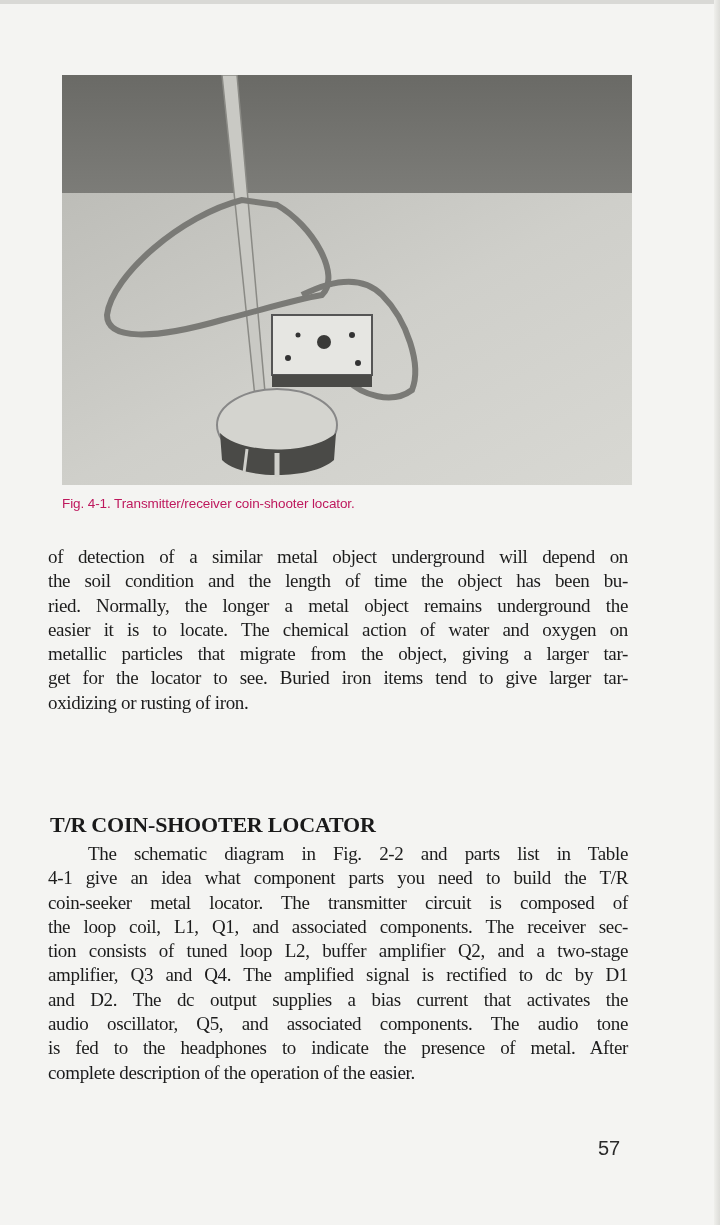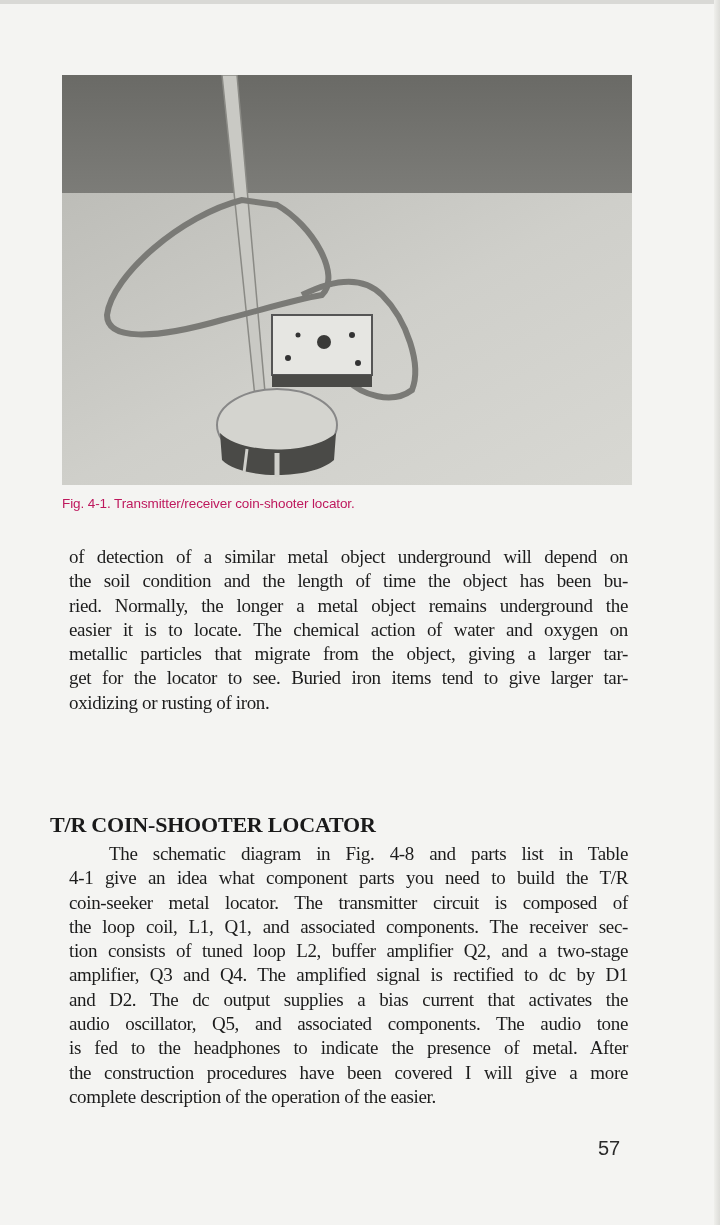--- a/index.html
+++ b/index.html
@@ -30,21 +30,21 @@
       letter-spacing: -0.35px;
     }
     .p1 { top: 545px; }
     .heading {
       position: absolute; left: 50px; top: 812px;
       font-family: Liberation Serif, serif;
       font-weight: bold; font-size: 22px; letter-spacing: -0.2px;
       color: #1a1a1a;
     }
     .p2 { top: 842px; text-indent: 40px; }
-    .p1 span, .p2 span { display: block; margin-left: 21px; }
+    .p1 span, .p2 span { display: block; }
     .page-number {
       position: absolute; left: 598px; top: 1137px;
       font-family: "Liberation Sans", sans-serif;
       font-size: 20px; color: #2a2a2a;
     }
   </style>
 </head>
 <body>
 
 <div class="page-edge-top"></div>
@@ -99,26 +99,25 @@
   <span style="text-align-last: justify;">ried. Normally, the longer a metal object remains underground the</span>
   <span style="text-align-last: justify;">easier it is to locate. The chemical action of water and oxygen on</span>
   <span style="text-align-last: justify;">metallic particles that migrate from the object, giving a larger tar-</span>
   <span style="text-align-last: justify;">get for the locator to see. Buried iron items tend to give larger tar-</span>
   <span>oxidizing or rusting of iron.</span>
 </div>
 
 <div class="heading">T/R COIN-SHOOTER LOCATOR</div>
 
 <div class="body-text p2">
-  <span style="text-align-last: justify;">The schematic diagram in Fig. 4-8 and parts list in Table</span>
+  <span style="text-align-last: justify;">The schematic diagram in Fig. 2-2 and parts list in Table</span>
   <span style="text-indent: 0px; text-align-last: justify;">4-1 give an idea what component parts you need to build the T/R</span>
   <span style="text-indent: 0px; text-align-last: justify;">coin-seeker metal locator. The transmitter circuit is composed of</span>
   <span style="text-indent: 0px; text-align-last: justify;">the loop coil, L1, Q1, and associated components. The receiver sec-</span>
   <span style="text-indent: 0px; text-align-last: justify;">tion consists of tuned loop L2, buffer amplifier Q2, and a two-stage</span>
   <span style="text-indent: 0px; text-align-last: justify;">amplifier, Q3 and Q4. The amplified signal is rectified to dc by D1</span>
   <span style="text-indent: 0px; text-align-last: justify;">and D2. The dc output supplies a bias current that activates the</span>
   <span style="text-indent: 0px; text-align-last: justify;">audio oscillator, Q5, and associated components. The audio tone</span>
   <span style="text-indent: 0px; text-align-last: justify;">is fed to the headphones to indicate the presence of metal. After</span>
-  <span style="text-indent: 0px; text-align-last: justify;">the construction procedures have been covered I will give a more</span>
   <span style="text-indent:0">complete description of the operation of the easier.</span>
 </div>
 
 <div class="page-number">57</div>
 
 </body></html>

